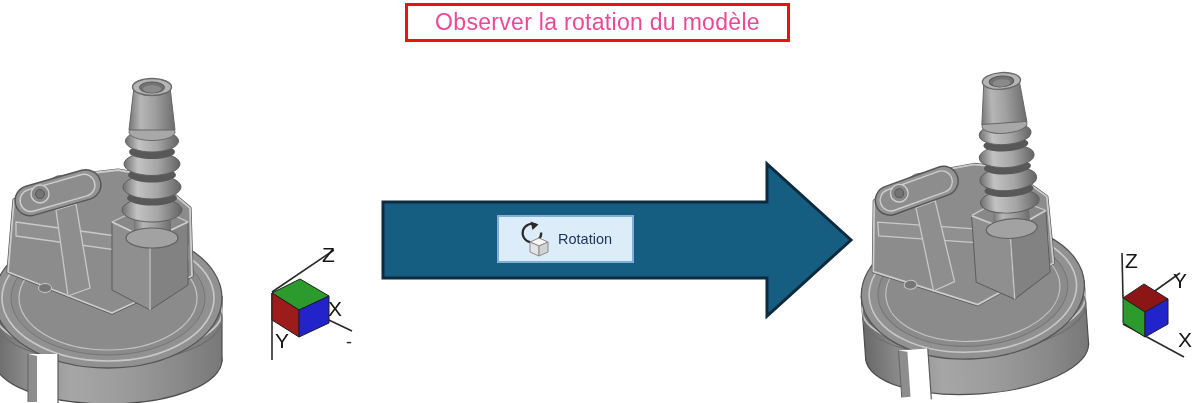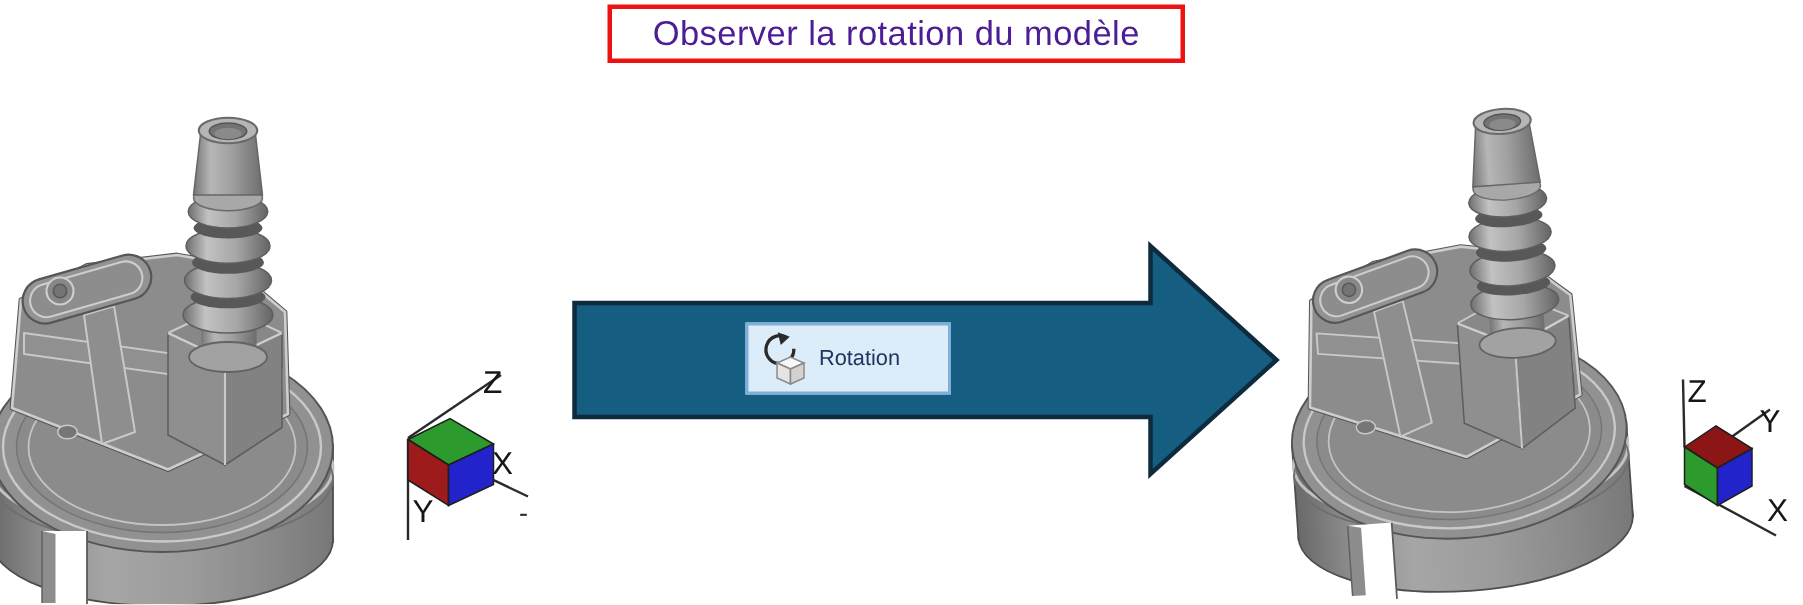--- a/index.html
+++ b/index.html
@@ -6,27 +6,27 @@
   .canvas{
     position:relative;width:1202px;height:403px;background:#ffffff;overflow:hidden;
     font-family:"Liberation Sans",sans-serif;
   }
   .title-box{
     position:absolute;left:405px;top:3px;width:385px;height:39px;
     border:3px solid #ee1111;box-sizing:border-box;
     display:flex;align-items:center;justify-content:center;
   }
   .title-box span{
-    font-size:23px;color:#4c1d95;letter-spacing:0.3px;white-space:nowrap;
+    font-size:23px;color:#ec4899;letter-spacing:0.3px;white-space:nowrap;
   }
   .scene{position:absolute;left:0;top:0;width:1202px;height:403px;}
   .rotation-button{
     position:absolute;left:497px;top:215px;width:137px;height:48px;
     background:#dcedf9;border:2px solid #7fb0da;box-sizing:border-box;
-    display:flex;align-items:center;gap:7px;padding-left:6px;cursor:pointer;
+    display:flex;align-items:center;gap:7px;padding-left:18px;cursor:pointer;
   }
   .rotation-button .label{
     font-size:14.5px;color:#1e3560;
   }
   .axis-label{font-size:21px;fill:#161616;font-family:"Liberation Sans",sans-serif;}
   .stray{font-size:18px;fill:#2b2b2b;font-family:"Liberation Sans",sans-serif;}
 </style>
 </head>
 <body>
 

